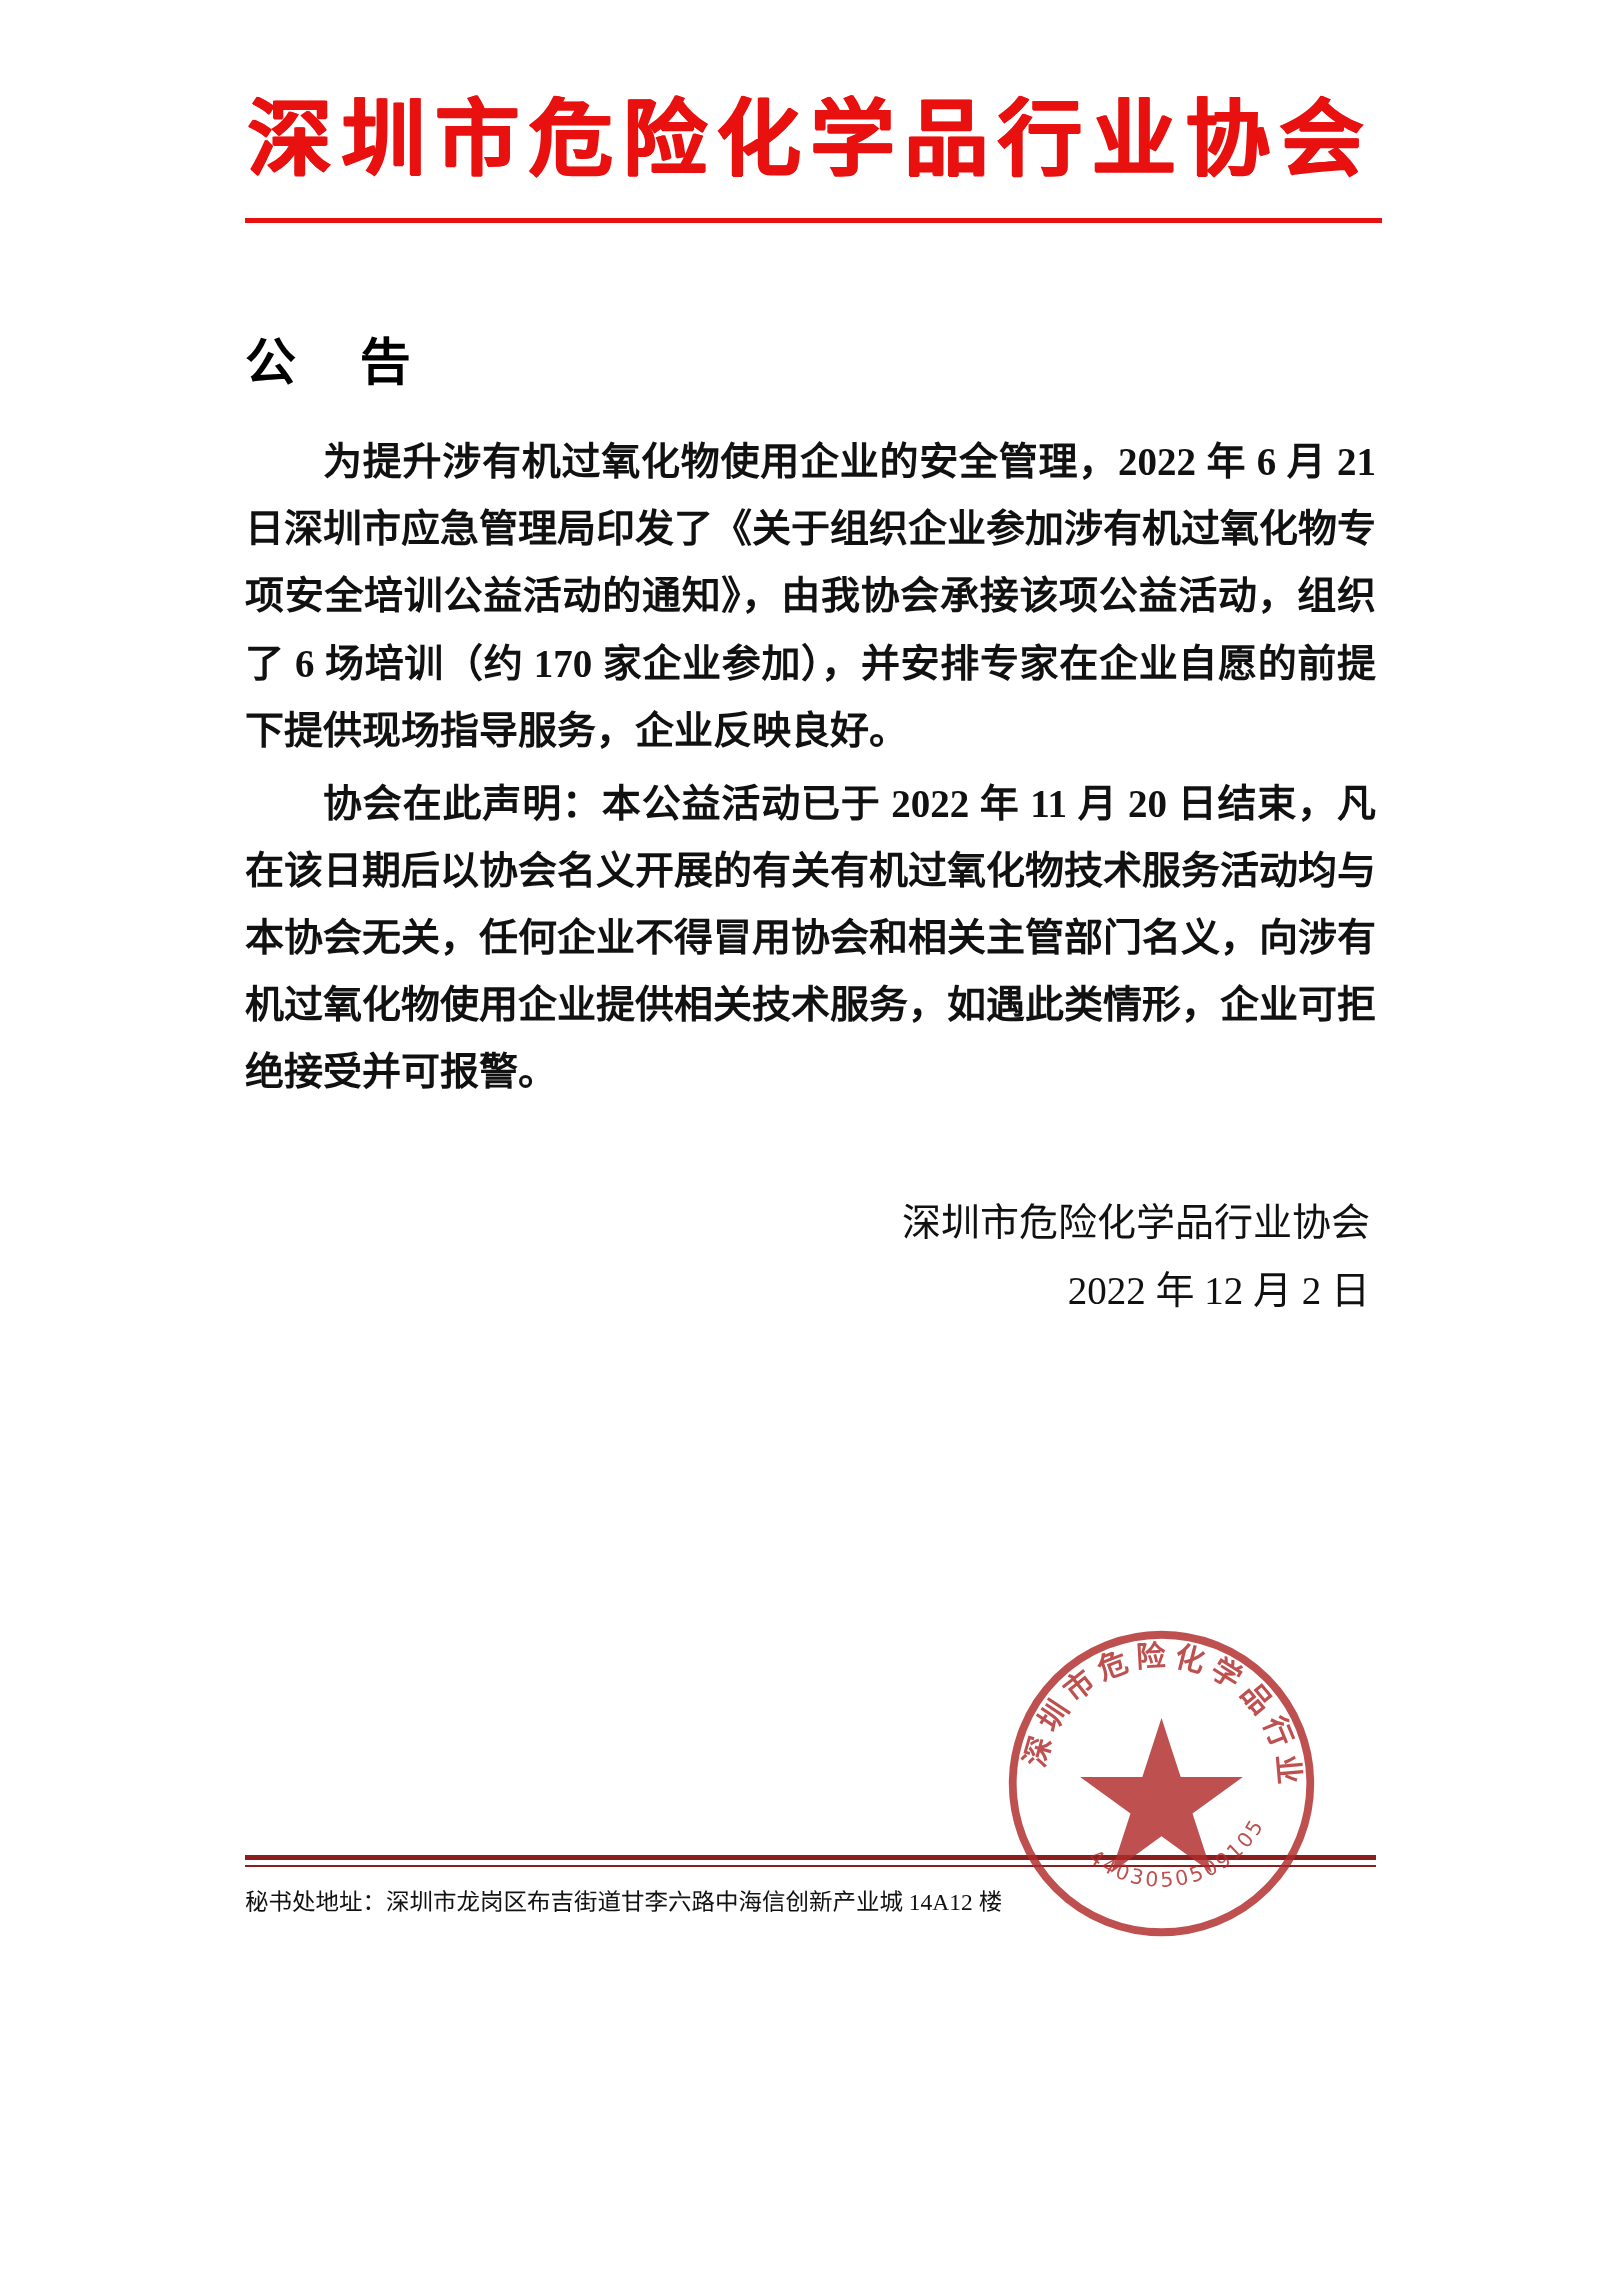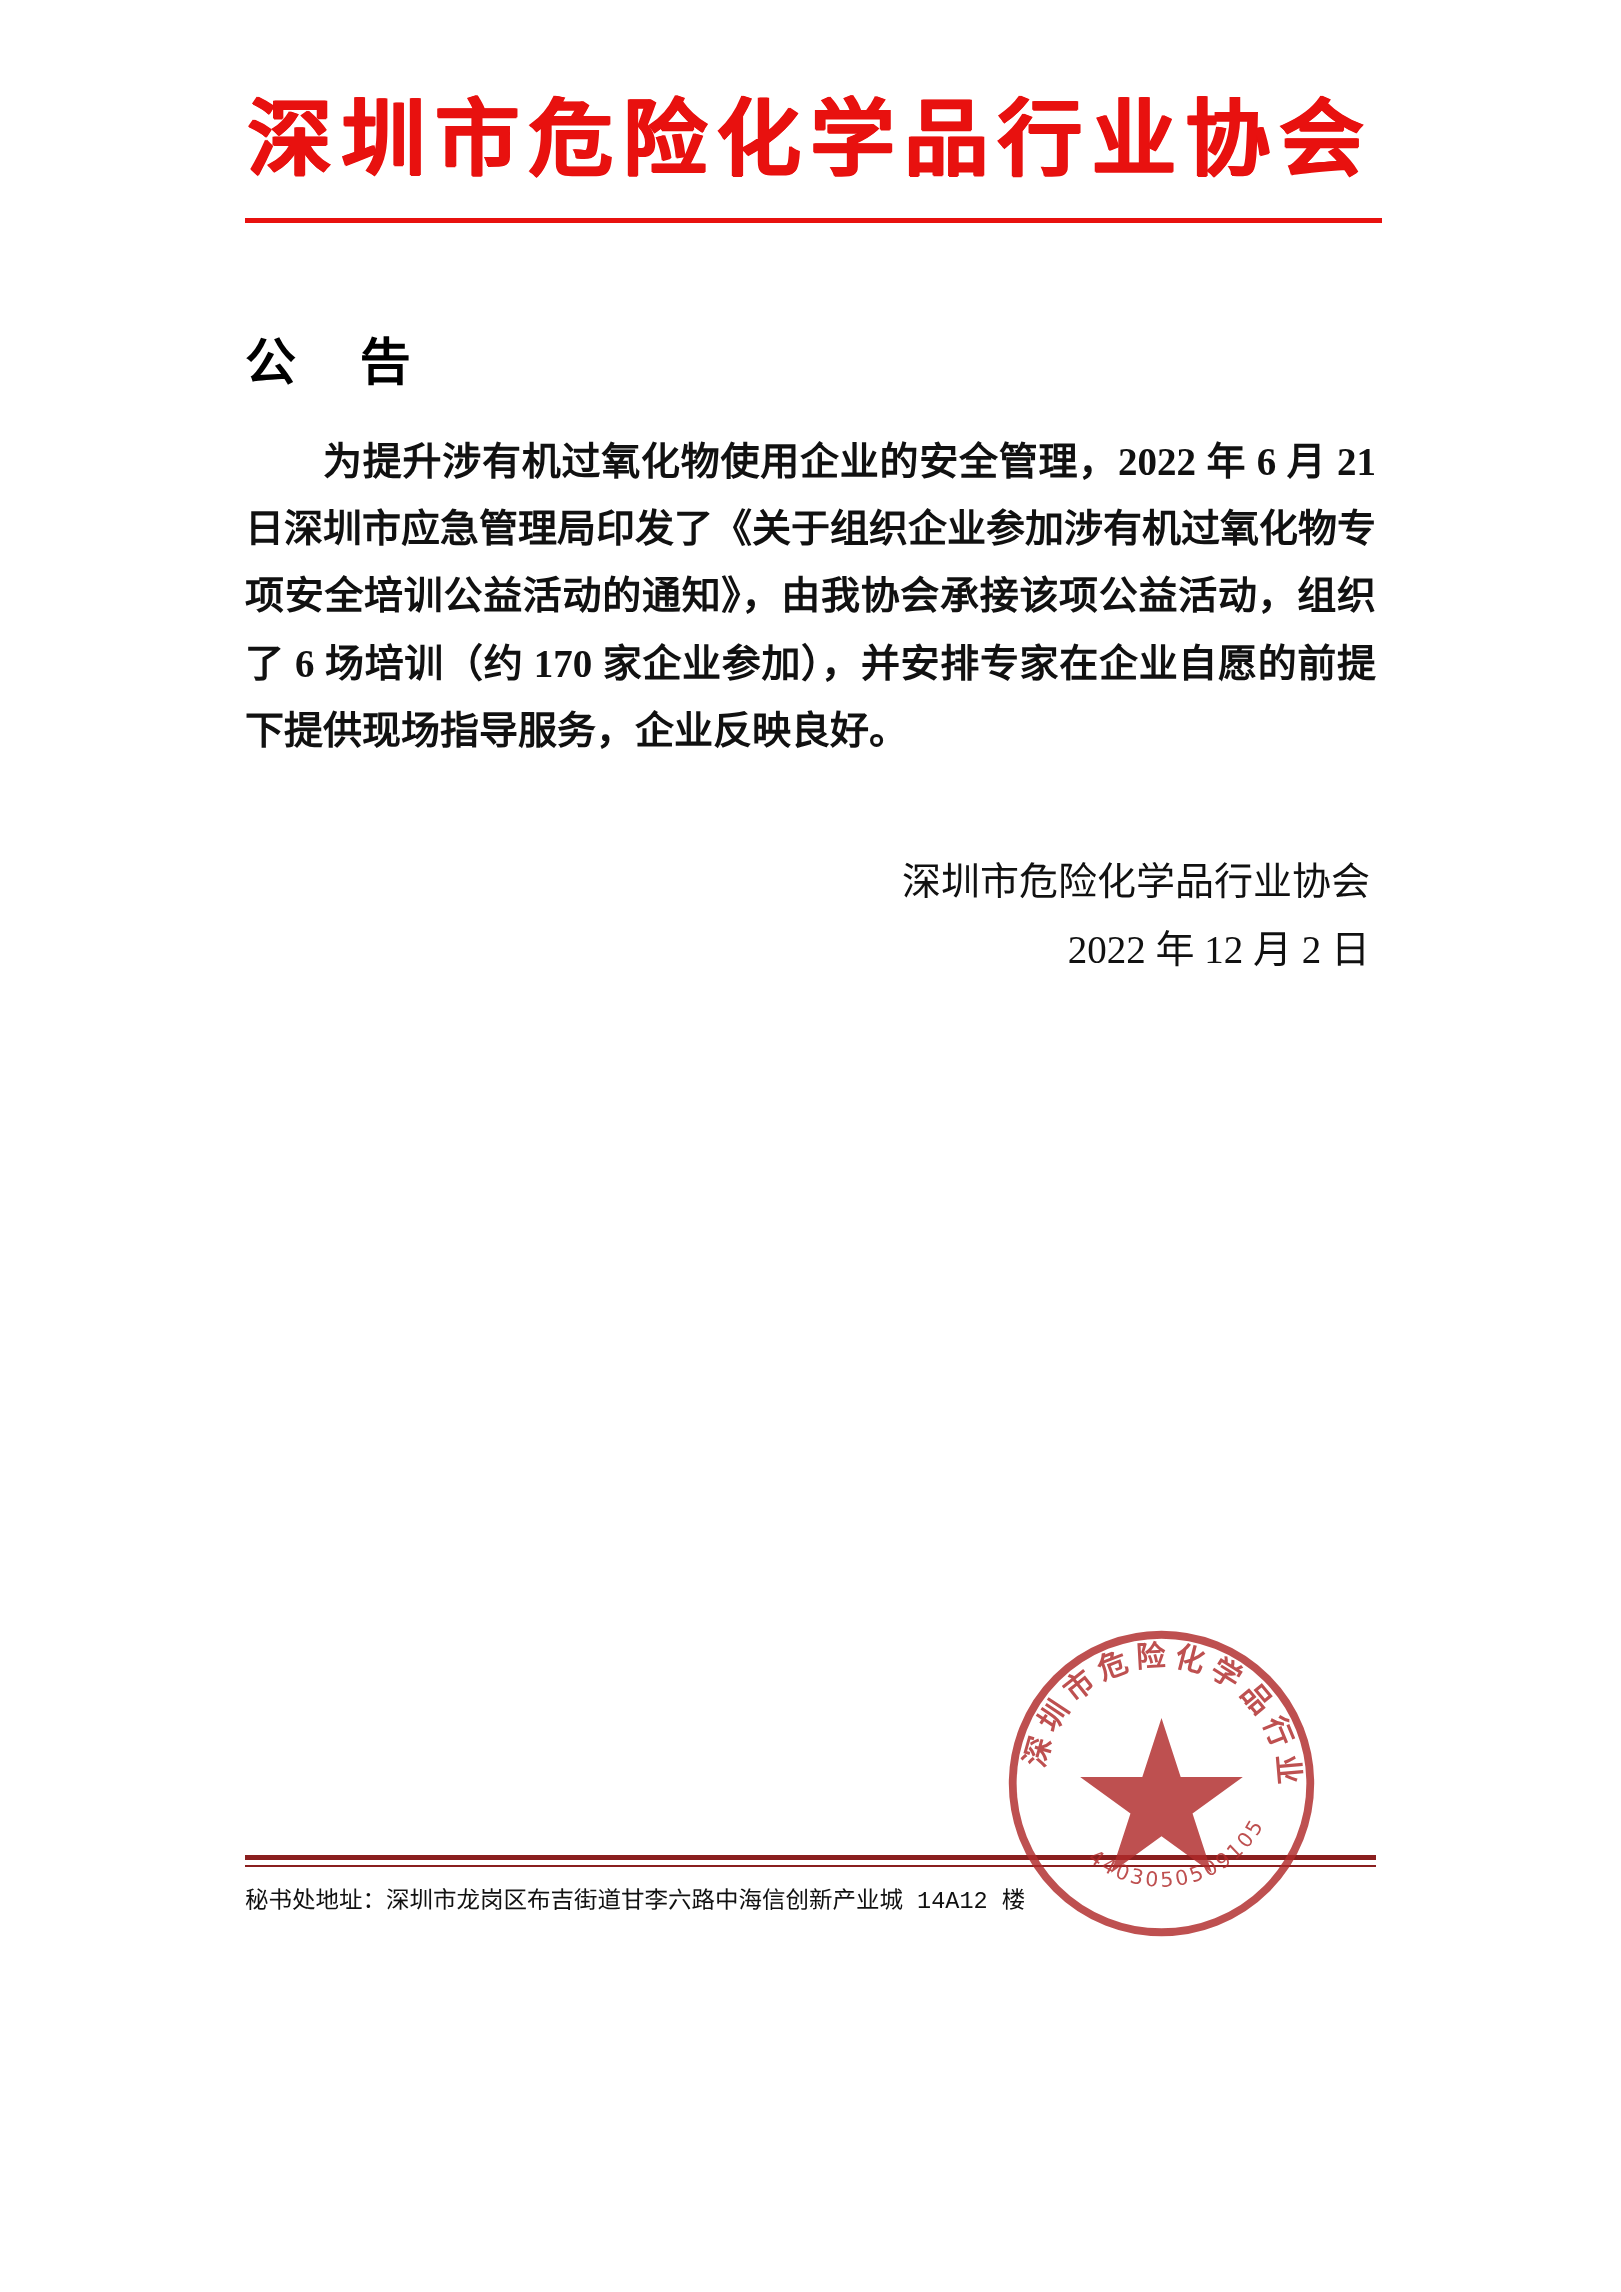--- a/index.html
+++ b/index.html
@@ -110,37 +110,38 @@
     background: #8a1f1f;
     width: 100%;
     margin-top: 4.9px;
   }
   .footer-lines {
     margin-top: 15.7px;
     font-size: 23.5px;
     line-height: 1.62;
     color: #111;
   }
-  .footer-lines div { white-space: nowrap; font-family: Liberation Mono, monospace; }
+  .footer-lines div { white-space: nowrap; }
   .footer-gap { display: inline-block; width: 25.5px; }
 </style>
 </head>
 <body>
 
 <div class="page">
 
   <div class="letterhead">
     <div class="org-title">深圳市危险化学品行业协会</div>
     <div class="letterhead-rule"></div>
   </div>
 
   <div class="doc-title">公 告</div>
 
   <div class="body-text">
     <p>为提升涉有机过氧化物使用企业的安全管理，2022 年 6 月 21 日深圳市应急管理局印发了《关于组织企业参加涉有机过氧化物专项安全培训公益活动的通知》，由我协会承接该项公益活动，组织了 6 场培训（约 170 家企业参加），并安排专家在企业自愿的前提下提供现场指导服务，企业反映良好。</p>
+    <p>协会在此声明：本公益活动已于 2022 年 11 月 20 日结束，凡在该日期后以协会名义开展的有关有机过氧化物技术服务活动均与本协会无关，任何企业不得冒用协会和相关主管部门名义，向涉有机过氧化物使用企业提供相关技术服务，如遇此类情形，企业可拒绝接受并可报警。</p>
   </div>
 
   <div class="signature">
     <div>深圳市危险化学品行业协会</div>
     <div>2022 年 12 月 2 日</div>
   </div>
 
   <div class="seal-wrap">
     <svg width="323" height="323" viewBox="0 0 330 330" xmlns="http://www.w3.org/2000/svg">
       <defs>

